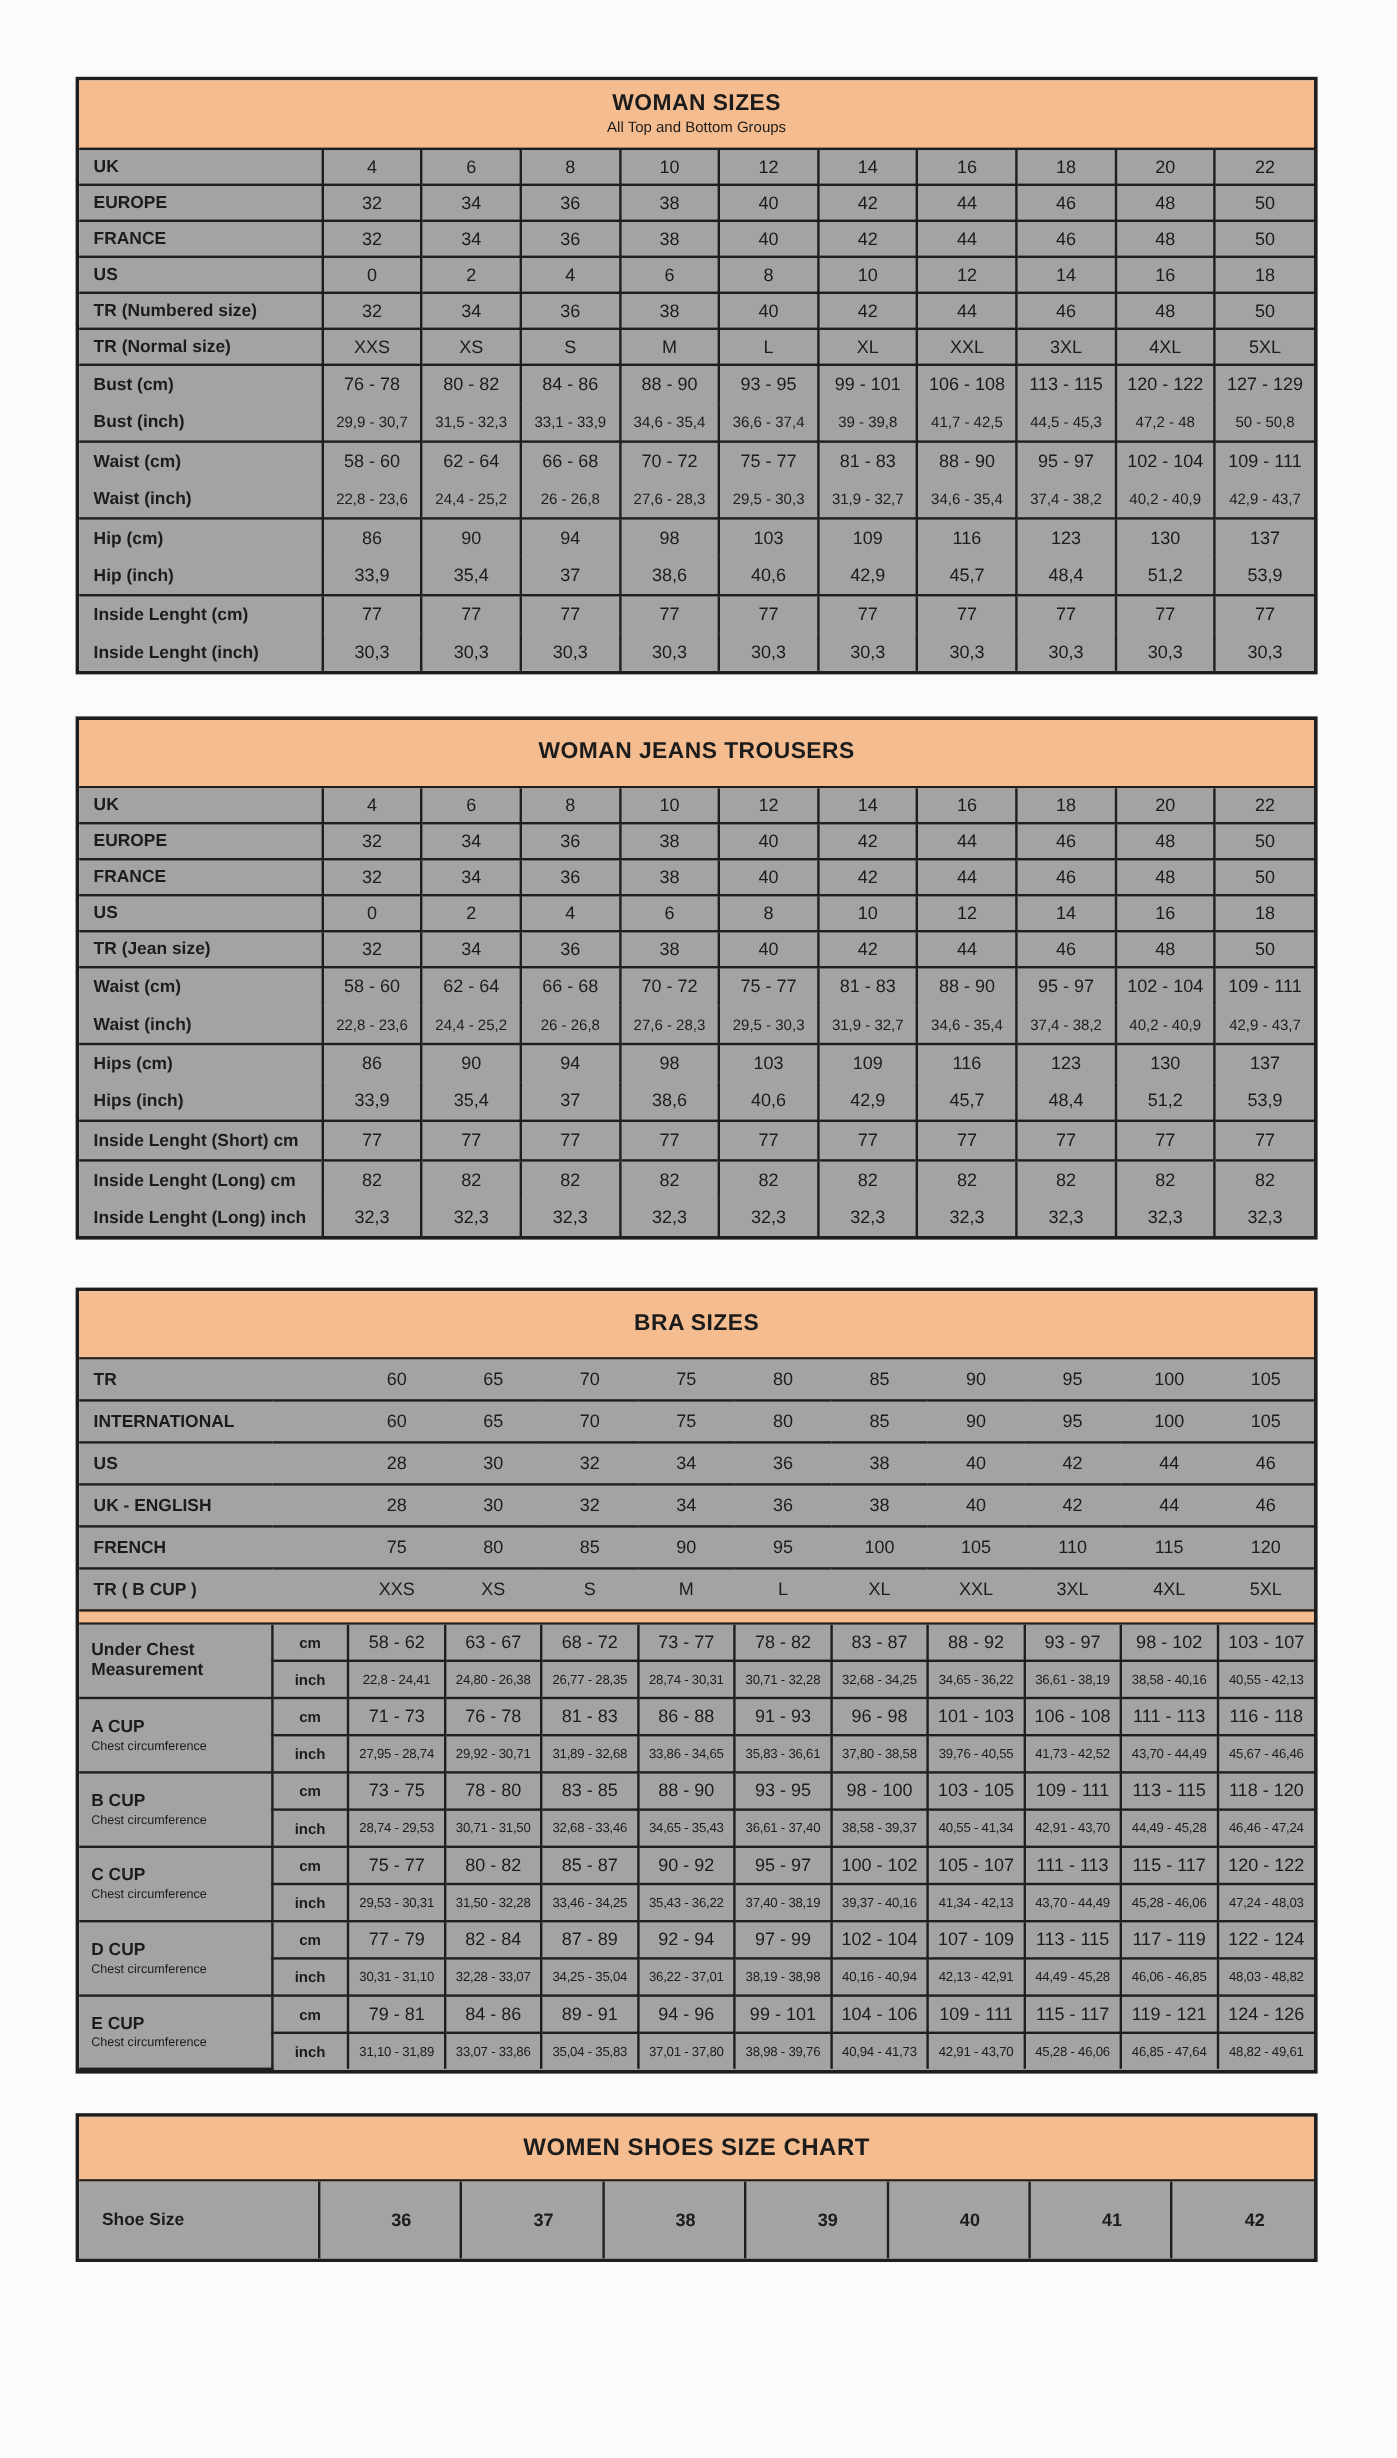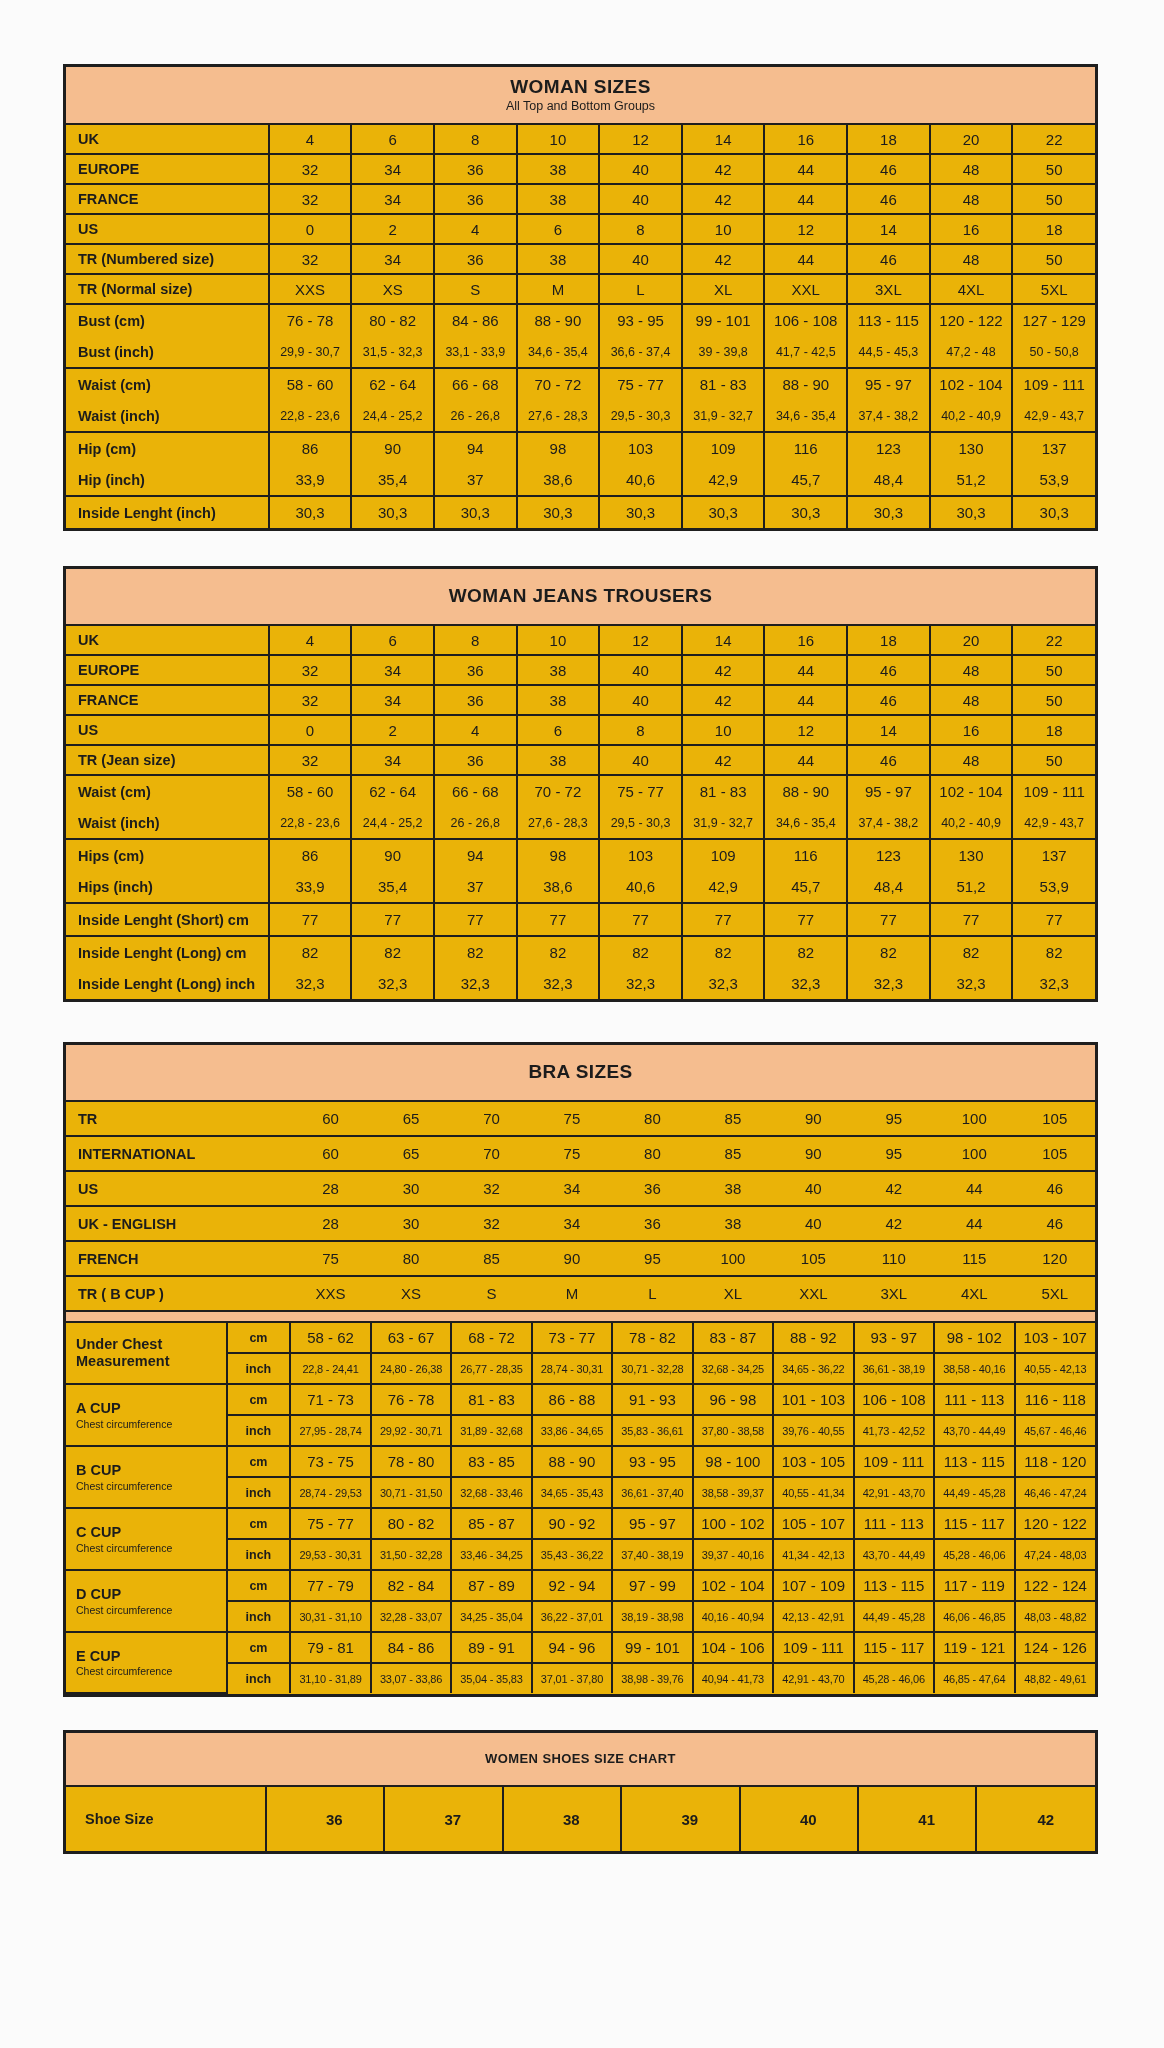--- a/index.html
+++ b/index.html
@@ -23,23 +23,23 @@
     background:#f5bd8f;
     border-bottom:2px solid #1e1e1e;
     display:flex;flex-direction:column;justify-content:center;align-items:center;
     text-align:center;
   }
   .t1 .band{height:56px;}
   .t2 .band{height:55px;}
   .t3 .band{height:55px;}
   .t4 .band{height:52px;}
   .band-title{font-size:19px;font-weight:bold;letter-spacing:.4px;line-height:1.1;}
-  .t4 .band-title{font-size:13px;}
+  .t4 .band-title{font-size:20px;}
   .band-sub{font-size:12.5px;font-weight:normal;margin-top:2px;}
-  table{border-collapse:collapse;width:100%;table-layout:fixed;background:#eab308;}
+  table{border-collapse:collapse;width:100%;table-layout:fixed;background:#a3a3a3;}
   td{
     border:2px solid #1e1e1e;
     padding:0;text-align:center;vertical-align:middle;
     overflow:hidden;white-space:nowrap;
   }
   td:first-child{border-left:0;}
   td:last-child{border-right:0;}
   tbody tr:first-child td{border-top:0;}
   tbody tr:last-child td{border-bottom:0;}
   tr.grp-top td{border-bottom:0;}
@@ -230,20 +230,33 @@
             <td class="val">35,4</td>
             <td class="val">37</td>
             <td class="val">38,6</td>
             <td class="val">40,6</td>
             <td class="val">42,9</td>
             <td class="val">45,7</td>
             <td class="val">48,4</td>
             <td class="val">51,2</td>
             <td class="val">53,9</td>
           </tr>
+          <tr class="r-grp grp-top">
+            <td class="lbl">Inside Lenght (cm)</td>
+            <td class="val">77</td>
+            <td class="val">77</td>
+            <td class="val">77</td>
+            <td class="val">77</td>
+            <td class="val">77</td>
+            <td class="val">77</td>
+            <td class="val">77</td>
+            <td class="val">77</td>
+            <td class="val">77</td>
+            <td class="val">77</td>
+          </tr>
           <tr class="r-grp grp-bot">
             <td class="lbl">Inside Lenght (inch)</td>
             <td class="val">30,3</td>
             <td class="val">30,3</td>
             <td class="val">30,3</td>
             <td class="val">30,3</td>
             <td class="val">30,3</td>
             <td class="val">30,3</td>
             <td class="val">30,3</td>
             <td class="val">30,3</td>

